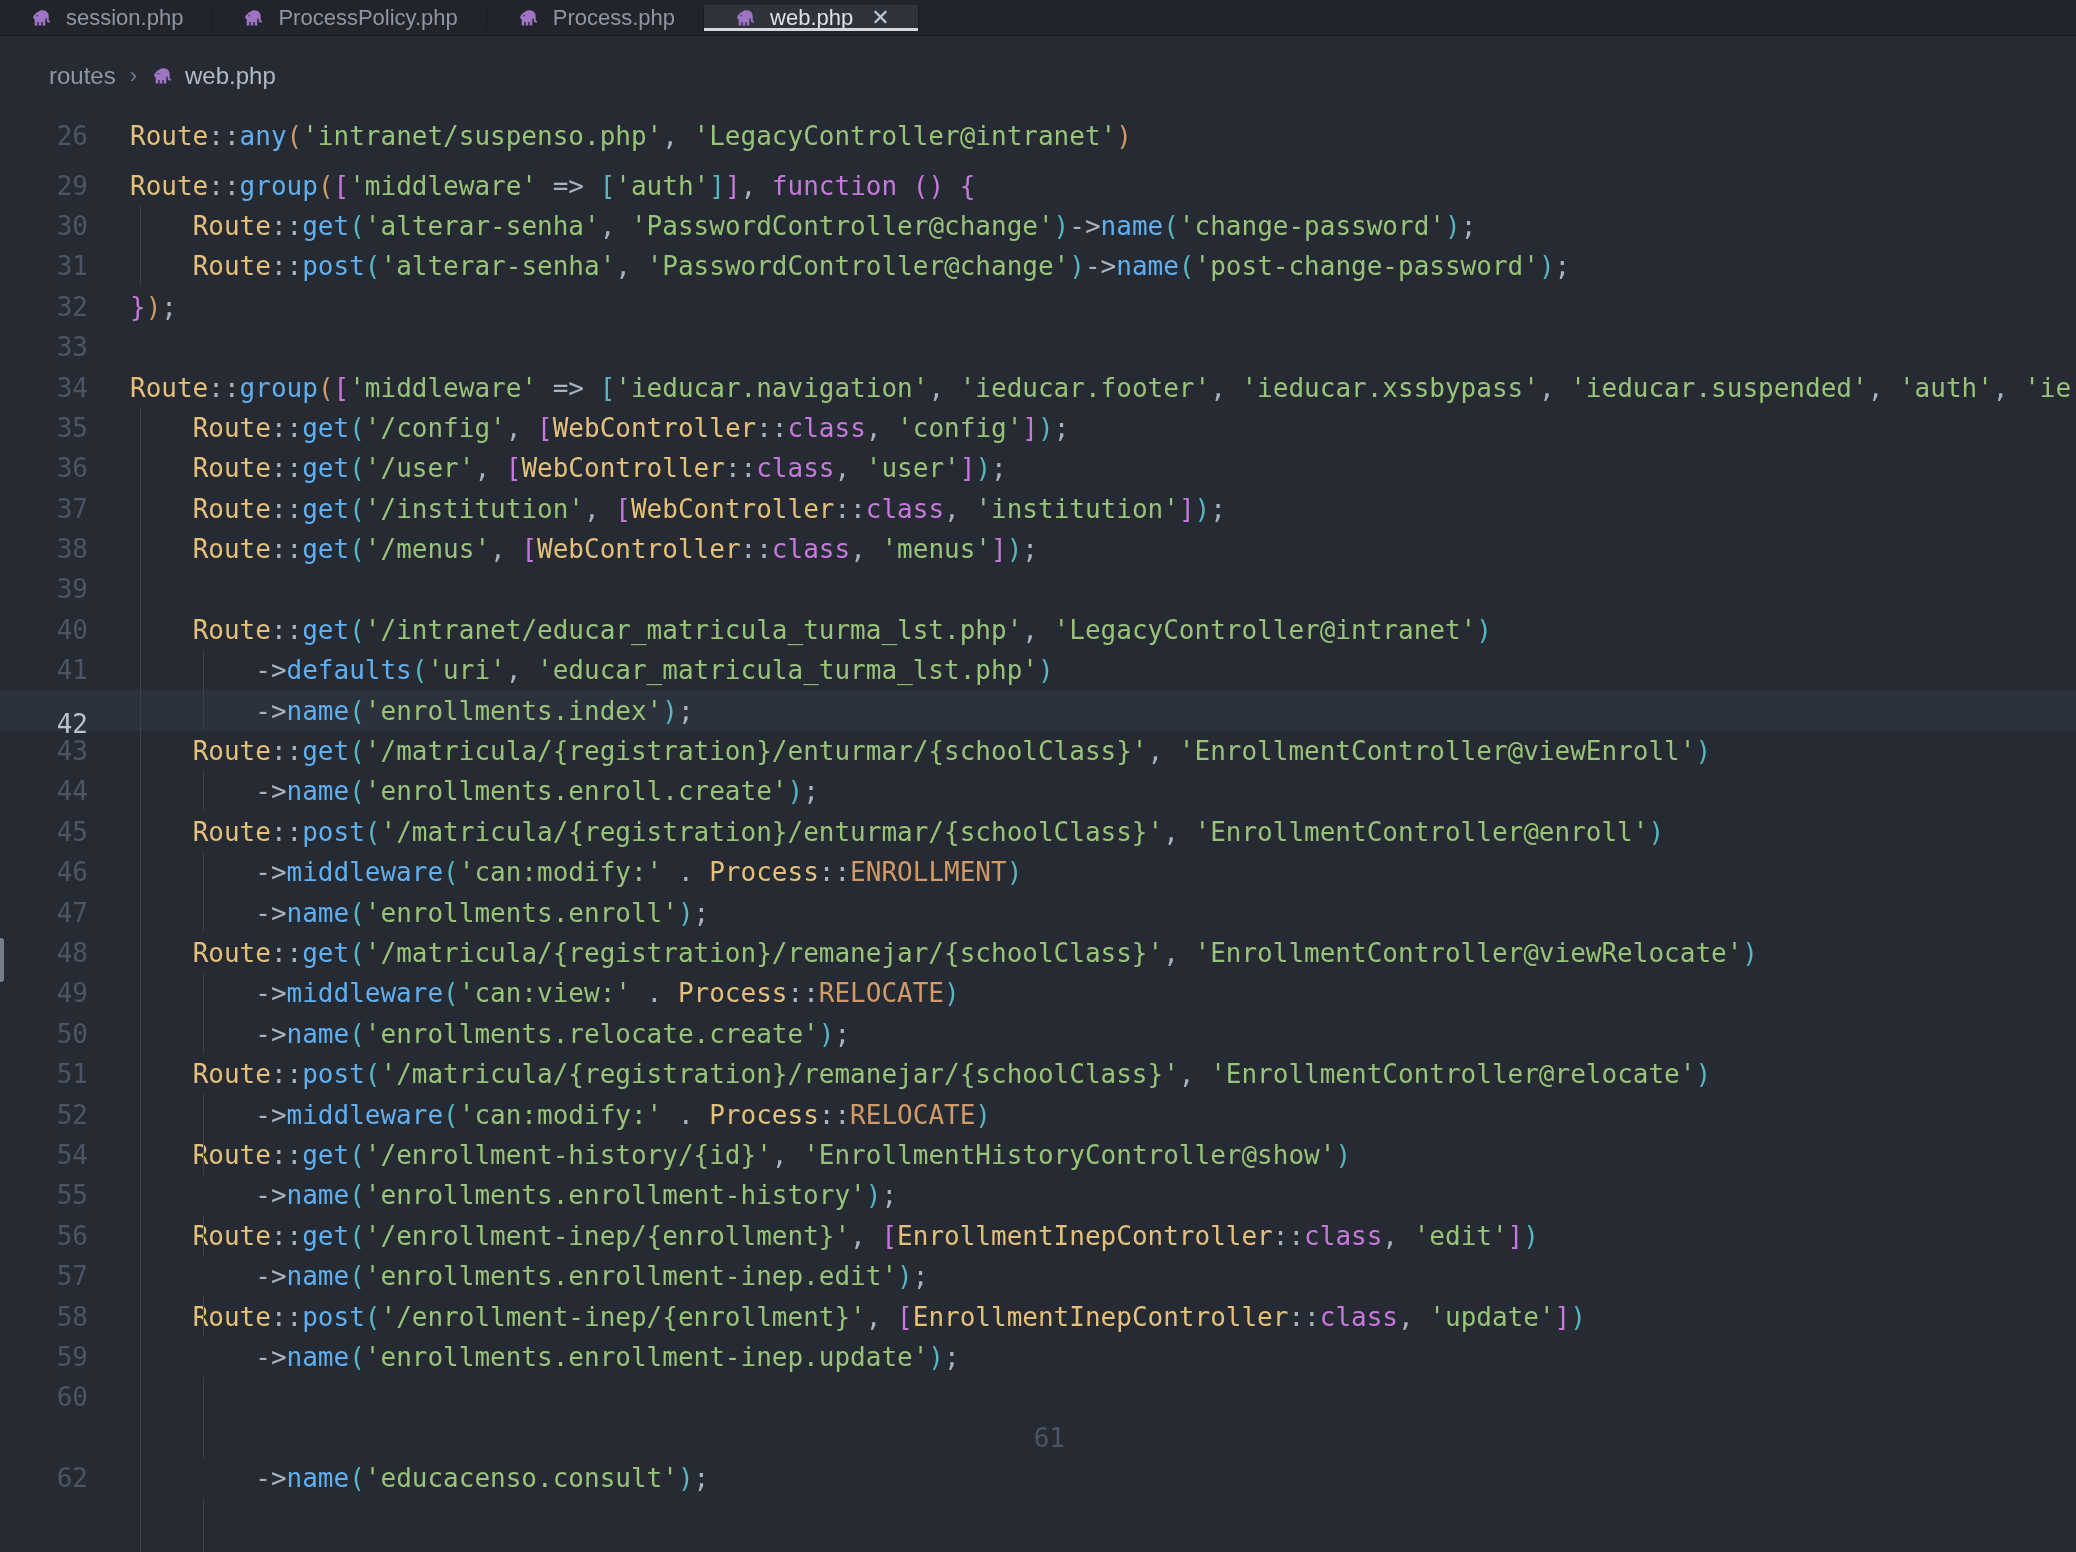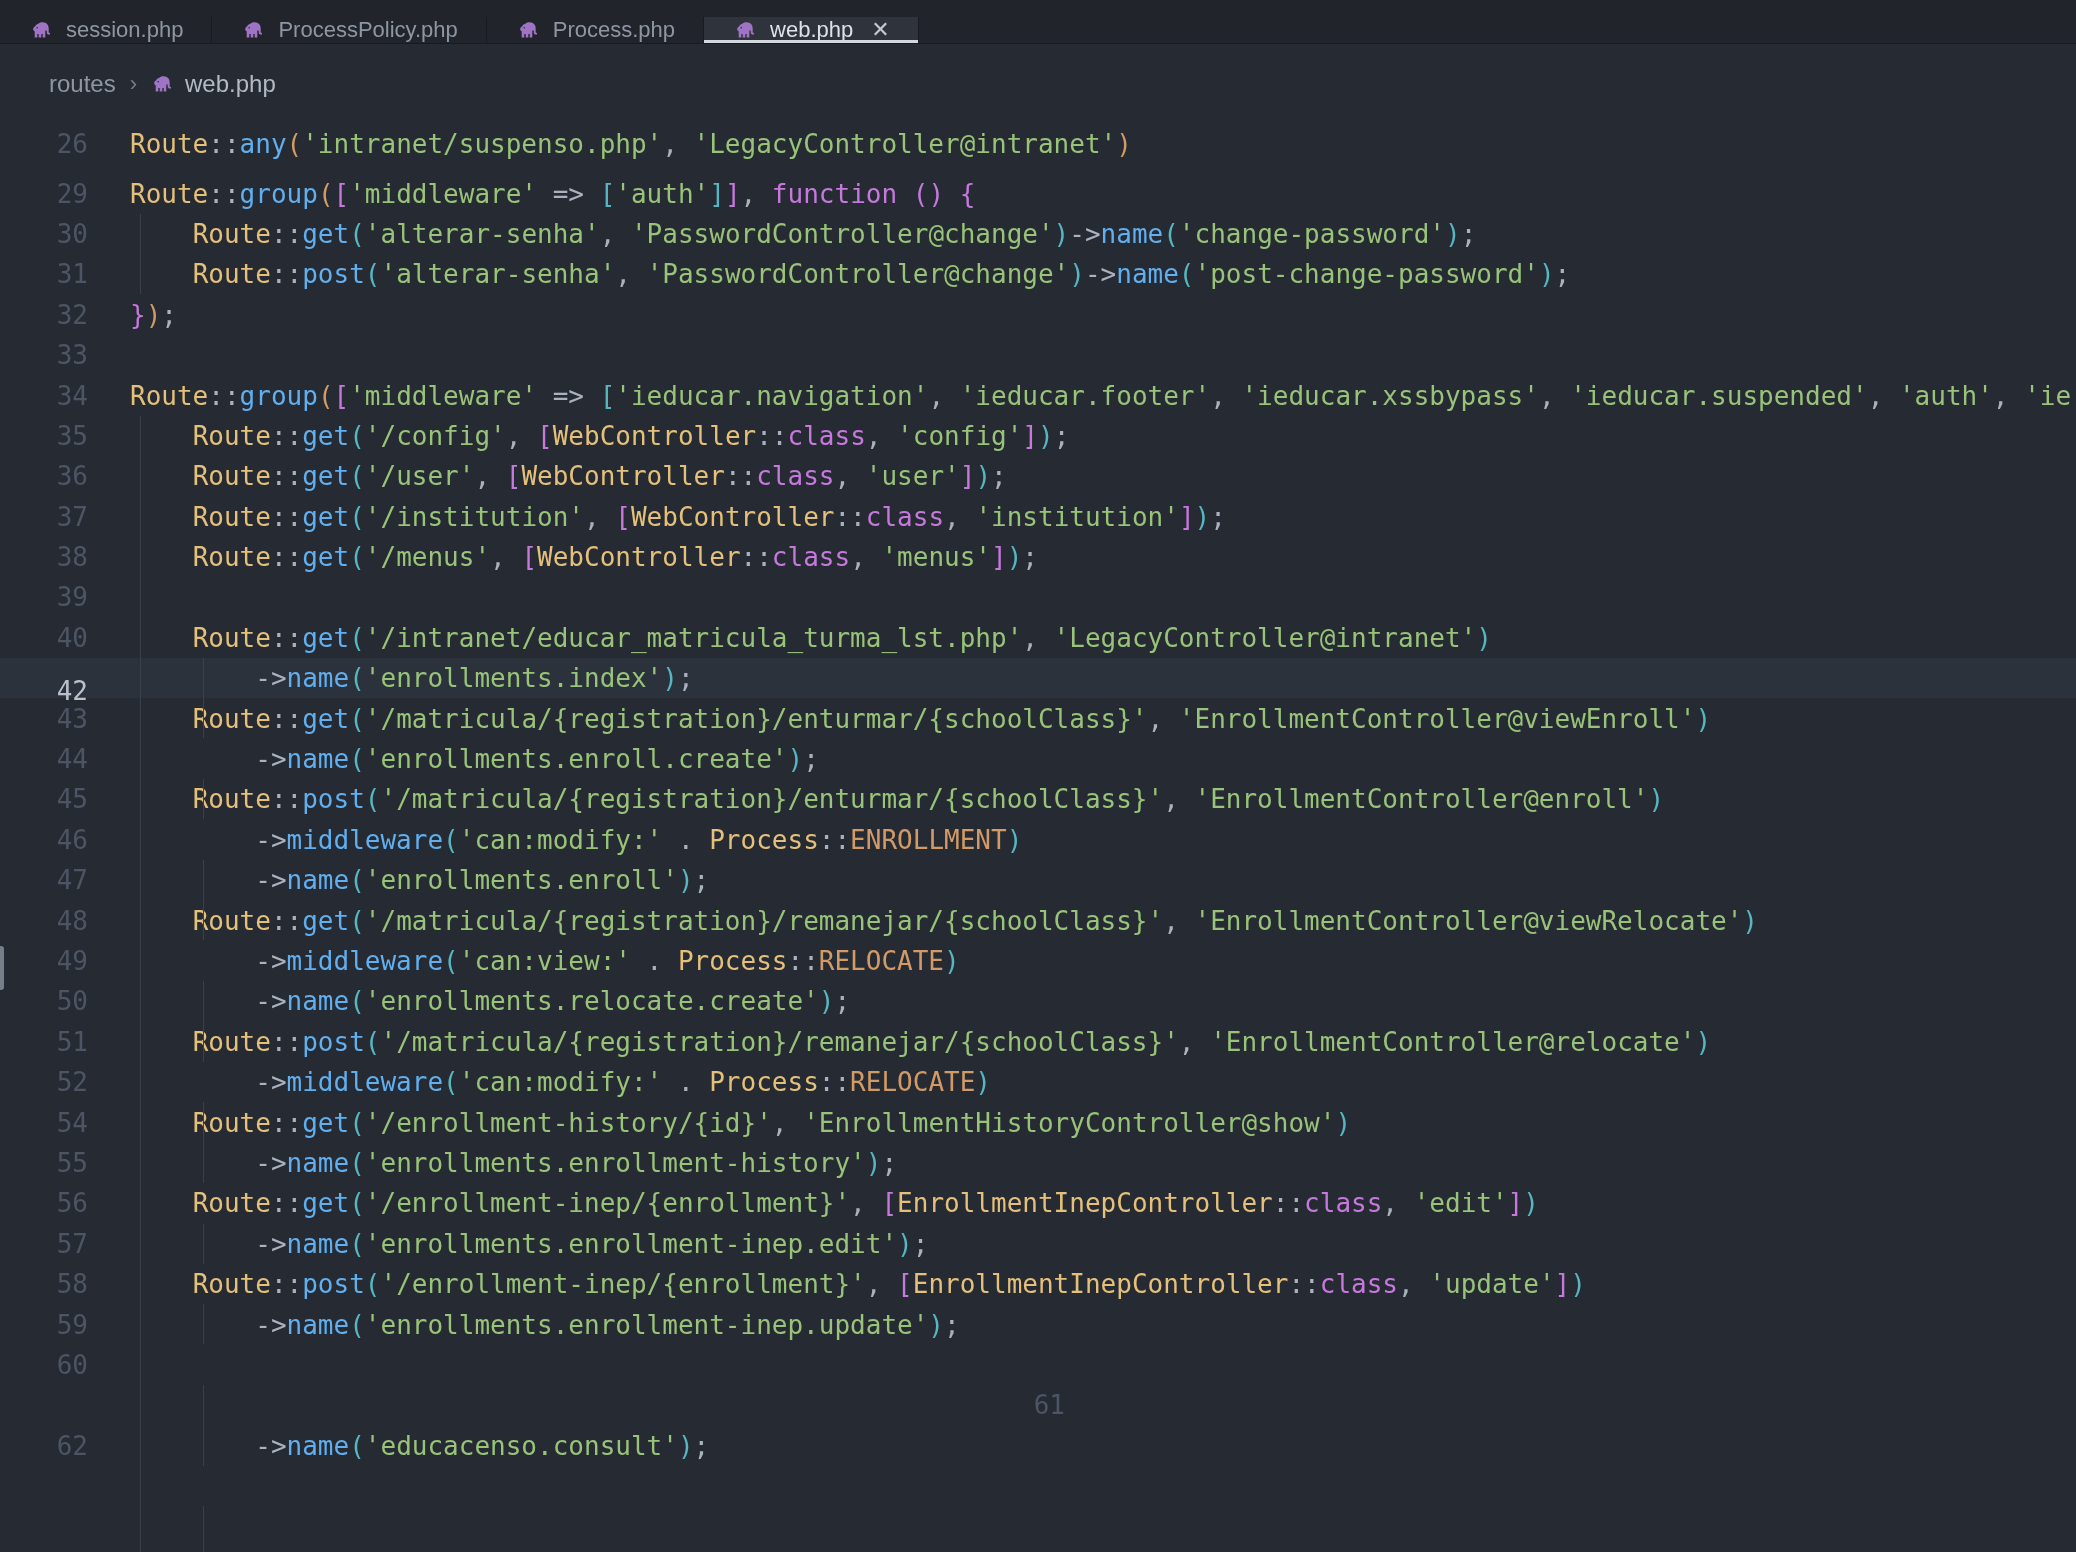--- a/index.html
+++ b/index.html
@@ -3,21 +3,21 @@
 <meta charset="utf-8">
 <style>
   html,body{margin:0;padding:0;}
   body{
     width:2076px;height:1552px;overflow:hidden;
     background:#262b33;
     font-family:"DejaVu Sans Mono","Liberation Mono",monospace;
   }
   
   .tabbar{
-    height:44px;background:#21252b;display:flex;align-items:flex-end;
+    height:36px;background:#21252b;display:flex;align-items:center;
     border-bottom:1px solid #181a1f;box-sizing:border-box;
   }
   .tab{
     display:flex;align-items:center;gap:12px;
     padding:0 28px 0 30px;background:#21252b;
     border-right:1px solid #181a1f;box-sizing:border-box;
     font-family:"Liberation Sans","DejaVu Sans",sans-serif;
     font-size:22px;color:#8f96a3;cursor:pointer;position:relative;white-space:nowrap;
   }
   .tab.active{
@@ -126,20 +126,21 @@
       <div class="row"><div class="gutter">31</div><div class="code"><span class="tk-pun">    </span><span class="tk-cls">Route</span><span class="tk-pun">::</span><span class="tk-fn">post</span><span class="tk-b3">(</span><span class="tk-str">'alterar-senha'</span><span class="tk-pun">, </span><span class="tk-str">'PasswordController@change'</span><span class="tk-b3">)</span><span class="tk-pun">-&gt;</span><span class="tk-fn">name</span><span class="tk-b3">(</span><span class="tk-str">'post-change-password'</span><span class="tk-b3">)</span><span class="tk-pun">;</span></div></div>
       <div class="row"><div class="gutter">32</div><div class="code"><span class="tk-b2">}</span><span class="tk-b1">)</span><span class="tk-pun">;</span></div></div>
       <div class="row"><div class="gutter">33</div><div class="code"></div></div>
       <div class="row"><div class="gutter">34</div><div class="code"><span class="tk-cls">Route</span><span class="tk-pun">::</span><span class="tk-fn">group</span><span class="tk-b1">(</span><span class="tk-b2">[</span><span class="tk-str">'middleware'</span><span class="tk-pun"> =&gt; </span><span class="tk-b3">[</span><span class="tk-str">'ieducar.navigation'</span><span class="tk-pun">, </span><span class="tk-str">'ieducar.footer'</span><span class="tk-pun">, </span><span class="tk-str">'ieducar.xssbypass'</span><span class="tk-pun">, </span><span class="tk-str">'ieducar.suspended'</span><span class="tk-pun">, </span><span class="tk-str">'auth'</span><span class="tk-pun">, </span><span class="tk-str">'ie</span></div></div>
       <div class="row"><div class="gutter">35</div><div class="code"><span class="tk-pun">    </span><span class="tk-cls">Route</span><span class="tk-pun">::</span><span class="tk-fn">get</span><span class="tk-b3">(</span><span class="tk-str">'/config'</span><span class="tk-pun">, </span><span class="tk-b2">[</span><span class="tk-cls">WebController</span><span class="tk-pun">::</span><span class="tk-kw">class</span><span class="tk-pun">, </span><span class="tk-str">'config'</span><span class="tk-b2">]</span><span class="tk-b3">)</span><span class="tk-pun">;</span></div></div>
       <div class="row"><div class="gutter">36</div><div class="code"><span class="tk-pun">    </span><span class="tk-cls">Route</span><span class="tk-pun">::</span><span class="tk-fn">get</span><span class="tk-b3">(</span><span class="tk-str">'/user'</span><span class="tk-pun">, </span><span class="tk-b2">[</span><span class="tk-cls">WebController</span><span class="tk-pun">::</span><span class="tk-kw">class</span><span class="tk-pun">, </span><span class="tk-str">'user'</span><span class="tk-b2">]</span><span class="tk-b3">)</span><span class="tk-pun">;</span></div></div>
       <div class="row"><div class="gutter">37</div><div class="code"><span class="tk-pun">    </span><span class="tk-cls">Route</span><span class="tk-pun">::</span><span class="tk-fn">get</span><span class="tk-b3">(</span><span class="tk-str">'/institution'</span><span class="tk-pun">, </span><span class="tk-b2">[</span><span class="tk-cls">WebController</span><span class="tk-pun">::</span><span class="tk-kw">class</span><span class="tk-pun">, </span><span class="tk-str">'institution'</span><span class="tk-b2">]</span><span class="tk-b3">)</span><span class="tk-pun">;</span></div></div>
       <div class="row"><div class="gutter">38</div><div class="code"><span class="tk-pun">    </span><span class="tk-cls">Route</span><span class="tk-pun">::</span><span class="tk-fn">get</span><span class="tk-b3">(</span><span class="tk-str">'/menus'</span><span class="tk-pun">, </span><span class="tk-b2">[</span><span class="tk-cls">WebController</span><span class="tk-pun">::</span><span class="tk-kw">class</span><span class="tk-pun">, </span><span class="tk-str">'menus'</span><span class="tk-b2">]</span><span class="tk-b3">)</span><span class="tk-pun">;</span></div></div>
       <div class="row"><div class="gutter">39</div><div class="code"></div></div>
       <div class="row"><div class="gutter">40</div><div class="code"><span class="tk-pun">    </span><span class="tk-cls">Route</span><span class="tk-pun">::</span><span class="tk-fn">get</span><span class="tk-b3">(</span><span class="tk-str">'/intranet/educar_matricula_turma_lst.php'</span><span class="tk-pun">, </span><span class="tk-str">'LegacyController@intranet'</span><span class="tk-b3">)</span></div></div>
+      <div class="row"><div class="gutter">41</div><div class="code"><span class="tk-pun">        -&gt;</span><span class="tk-fn">defaults</span><span class="tk-b3">(</span><span class="tk-str">'uri'</span><span class="tk-pun">, </span><span class="tk-str">'educar_matricula_turma_lst.php'</span><span class="tk-b3">)</span></div></div>
       <div class="row current"><div class="gutter">42</div><div class="code"><span class="tk-pun">        -&gt;</span><span class="tk-fn">name</span><span class="tk-b3">(</span><span class="tk-str">'enrollments.index'</span><span class="tk-b3">)</span><span class="tk-pun">;</span></div></div>
       <div class="row"><div class="gutter">43</div><div class="code"><span class="tk-pun">    </span><span class="tk-cls">Route</span><span class="tk-pun">::</span><span class="tk-fn">get</span><span class="tk-b3">(</span><span class="tk-str">'/matricula/{registration}/enturmar/{schoolClass}'</span><span class="tk-pun">, </span><span class="tk-str">'EnrollmentController@viewEnroll'</span><span class="tk-b3">)</span></div></div>
       <div class="row"><div class="gutter">44</div><div class="code"><span class="tk-pun">        -&gt;</span><span class="tk-fn">name</span><span class="tk-b3">(</span><span class="tk-str">'enrollments.enroll.create'</span><span class="tk-b3">)</span><span class="tk-pun">;</span></div></div>
       <div class="row"><div class="gutter">45</div><div class="code"><span class="tk-pun">    </span><span class="tk-cls">Route</span><span class="tk-pun">::</span><span class="tk-fn">post</span><span class="tk-b3">(</span><span class="tk-str">'/matricula/{registration}/enturmar/{schoolClass}'</span><span class="tk-pun">, </span><span class="tk-str">'EnrollmentController@enroll'</span><span class="tk-b3">)</span></div></div>
       <div class="row"><div class="gutter">46</div><div class="code"><span class="tk-pun">        -&gt;</span><span class="tk-fn">middleware</span><span class="tk-b3">(</span><span class="tk-str">'can:modify:'</span><span class="tk-pun"> . </span><span class="tk-cls">Process</span><span class="tk-pun">::</span><span class="tk-cst">ENROLLMENT</span><span class="tk-b3">)</span></div></div>
       <div class="row"><div class="gutter">47</div><div class="code"><span class="tk-pun">        -&gt;</span><span class="tk-fn">name</span><span class="tk-b3">(</span><span class="tk-str">'enrollments.enroll'</span><span class="tk-b3">)</span><span class="tk-pun">;</span></div></div>
       <div class="row"><div class="gutter">48</div><div class="code"><span class="tk-pun">    </span><span class="tk-cls">Route</span><span class="tk-pun">::</span><span class="tk-fn">get</span><span class="tk-b3">(</span><span class="tk-str">'/matricula/{registration}/remanejar/{schoolClass}'</span><span class="tk-pun">, </span><span class="tk-str">'EnrollmentController@viewRelocate'</span><span class="tk-b3">)</span></div></div>
       <div class="row"><div class="gutter">49</div><div class="code"><span class="tk-pun">        -&gt;</span><span class="tk-fn">middleware</span><span class="tk-b3">(</span><span class="tk-str">'can:view:'</span><span class="tk-pun"> . </span><span class="tk-cls">Process</span><span class="tk-pun">::</span><span class="tk-cst">RELOCATE</span><span class="tk-b3">)</span></div></div>
       <div class="row"><div class="gutter">50</div><div class="code"><span class="tk-pun">        -&gt;</span><span class="tk-fn">name</span><span class="tk-b3">(</span><span class="tk-str">'enrollments.relocate.create'</span><span class="tk-b3">)</span><span class="tk-pun">;</span></div></div>
       <div class="row"><div class="gutter">51</div><div class="code"><span class="tk-pun">    </span><span class="tk-cls">Route</span><span class="tk-pun">::</span><span class="tk-fn">post</span><span class="tk-b3">(</span><span class="tk-str">'/matricula/{registration}/remanejar/{schoolClass}'</span><span class="tk-pun">, </span><span class="tk-str">'EnrollmentController@relocate'</span><span class="tk-b3">)</span></div></div>

